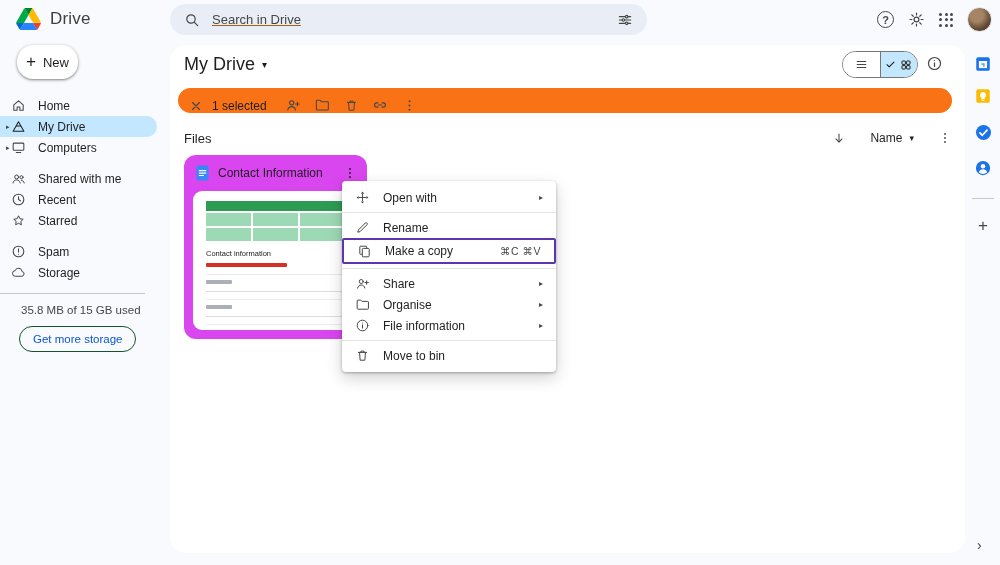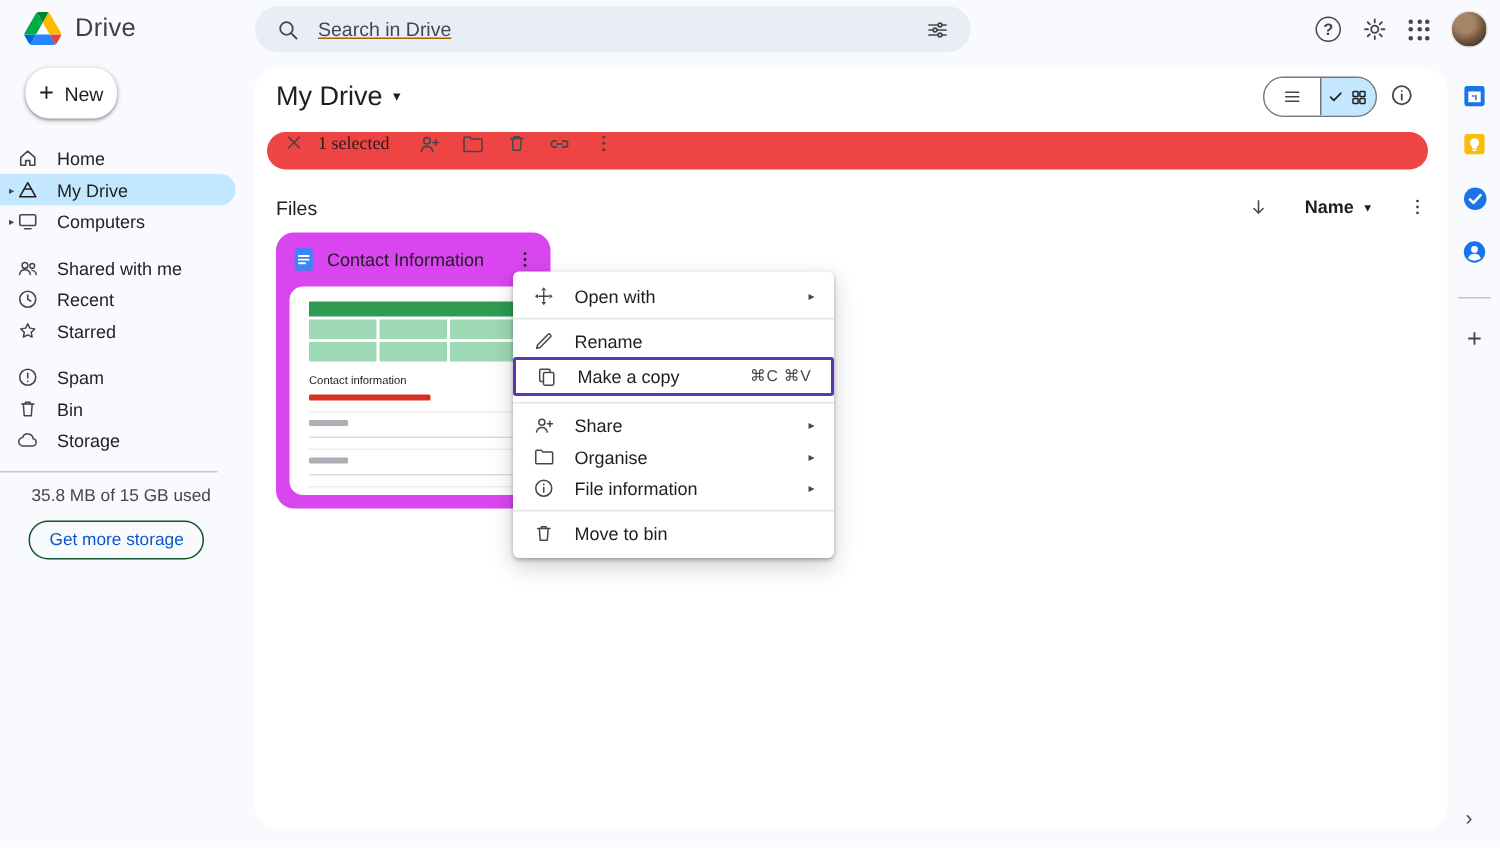--- a/index.html
+++ b/index.html
@@ -46,29 +46,29 @@
   .main-title { position:absolute; left:14px; top:9px; display:flex; align-items:center; gap:7px;
                 font-size:18px; cursor:pointer; }
   .caret { font-size:10px; color:#1f1f1f; }
   .view-toggle { position:absolute; left:672px; top:6px; width:76px; height:27px; border:1px solid #747775;
                  border-radius:14px; display:flex; overflow:hidden; }
   .vt-seg { flex:1; display:flex; align-items:center; justify-content:center; gap:4px; background:#fff; cursor:pointer; }
   .vt-seg.active { background:#c2e7ff; }
   .vt-seg + .vt-seg { border-left:1px solid #747775; }
   .info-btn { position:absolute; left:756px; top:10px; cursor:pointer; }
 
-  .sel-toolbar { position:absolute; left:8px; top:43px; width:774px; height:25px; background:#ef4444;
-                 border-radius:13px; display:flex; align-items:flex-start; padding:0 11px;font-family:Liberation Serif, serif; }
+  .sel-toolbar { position:absolute; left:8px; top:43px; width:774px; height:25px; background:#f97316;
+                 border-radius:13px; display:flex; align-items:flex-end; padding:0 11px; }
   .sel-count { font-size:12px; margin:0 12px 0 9px; }
   .tb-ic { width:29px; display:flex; justify-content:center; cursor:pointer; }
 
   .files-row { position:absolute; left:14px; top:84px; width:768px; height:18px; display:flex; align-items:center; }
   .files-label { font-size:13px; font-weight:500; }
   .sort-group { margin-left:auto; display:flex; align-items:center; gap:24px; }
-  .sort-name { display:flex; align-items:center; gap:7px; font-size:12px; font-weight:700; cursor:pointer; }
+  .sort-name { display:flex; align-items:center; gap:7px; font-size:12px; font-weight:400; cursor:pointer; }
   .sort-name .caret { font-size:9px; }
 
   
   .file-card { position:absolute; left:14px; top:110px; width:183px; height:184px;
                background:#d946ef; border-radius:12px; cursor:pointer; }
   .fc-header { height:36px; display:flex; align-items:center; gap:9px; padding:0 4px 0 12px; }
   .fc-title { flex:1; font-size:12px; font-weight:500; white-space:nowrap; overflow:hidden; }
   .fc-menu { width:26px; height:26px; display:flex; align-items:center; justify-content:center; cursor:pointer; }
   .fc-thumb { position:absolute; left:9px; right:9px; top:36px; bottom:9px; background:#fff;
               border-radius:9px; overflow:hidden; padding:10px 13px 0; }
@@ -204,28 +204,20 @@
   </div>
 
   <div class="nav-group">
     <div class="nav-item">
       <svg width="15" height="15" viewBox="0 0 24 24" fill="none" stroke="#444746" stroke-width="1.7" stroke-linecap="round">
         <circle cx="12" cy="12" r="8.5"></circle>
           <path d="M12 7.8v5"></path>
           <circle cx="12" cy="16.3" r="0.9" fill="#444746" stroke="none"></circle>
         </svg>
       <span>Spam</span>
-    </div>
-    <div class="nav-item">
-      <svg width="15" height="15" viewBox="0 0 24 24" fill="none" stroke="#444746" stroke-width="1.6" stroke-linecap="round" stroke-linejoin="round">
-        <path d="M5.5 7h13"></path>
-          <path d="M9.5 7V5h5v2"></path>
-          <path d="M7.3 7l.9 12.5h7.6L16.7 7"></path>
-        </svg>
-      <span>Bin</span>
     </div>
     <div class="nav-item">
       <svg width="15" height="15" viewBox="0 0 24 24" fill="none" stroke="#444746" stroke-width="1.6" stroke-linejoin="round">
         <path d="M7 18h10.2a3.8 3.8 0 0 0 .5-7.56A5.7 5.7 0 0 0 6.6 9.1 4.45 4.45 0 0 0 7 18z"></path>
         </svg>
       <span>Storage</span>
     </div>
   </div>
 
   <div class="side-divider"></div>

